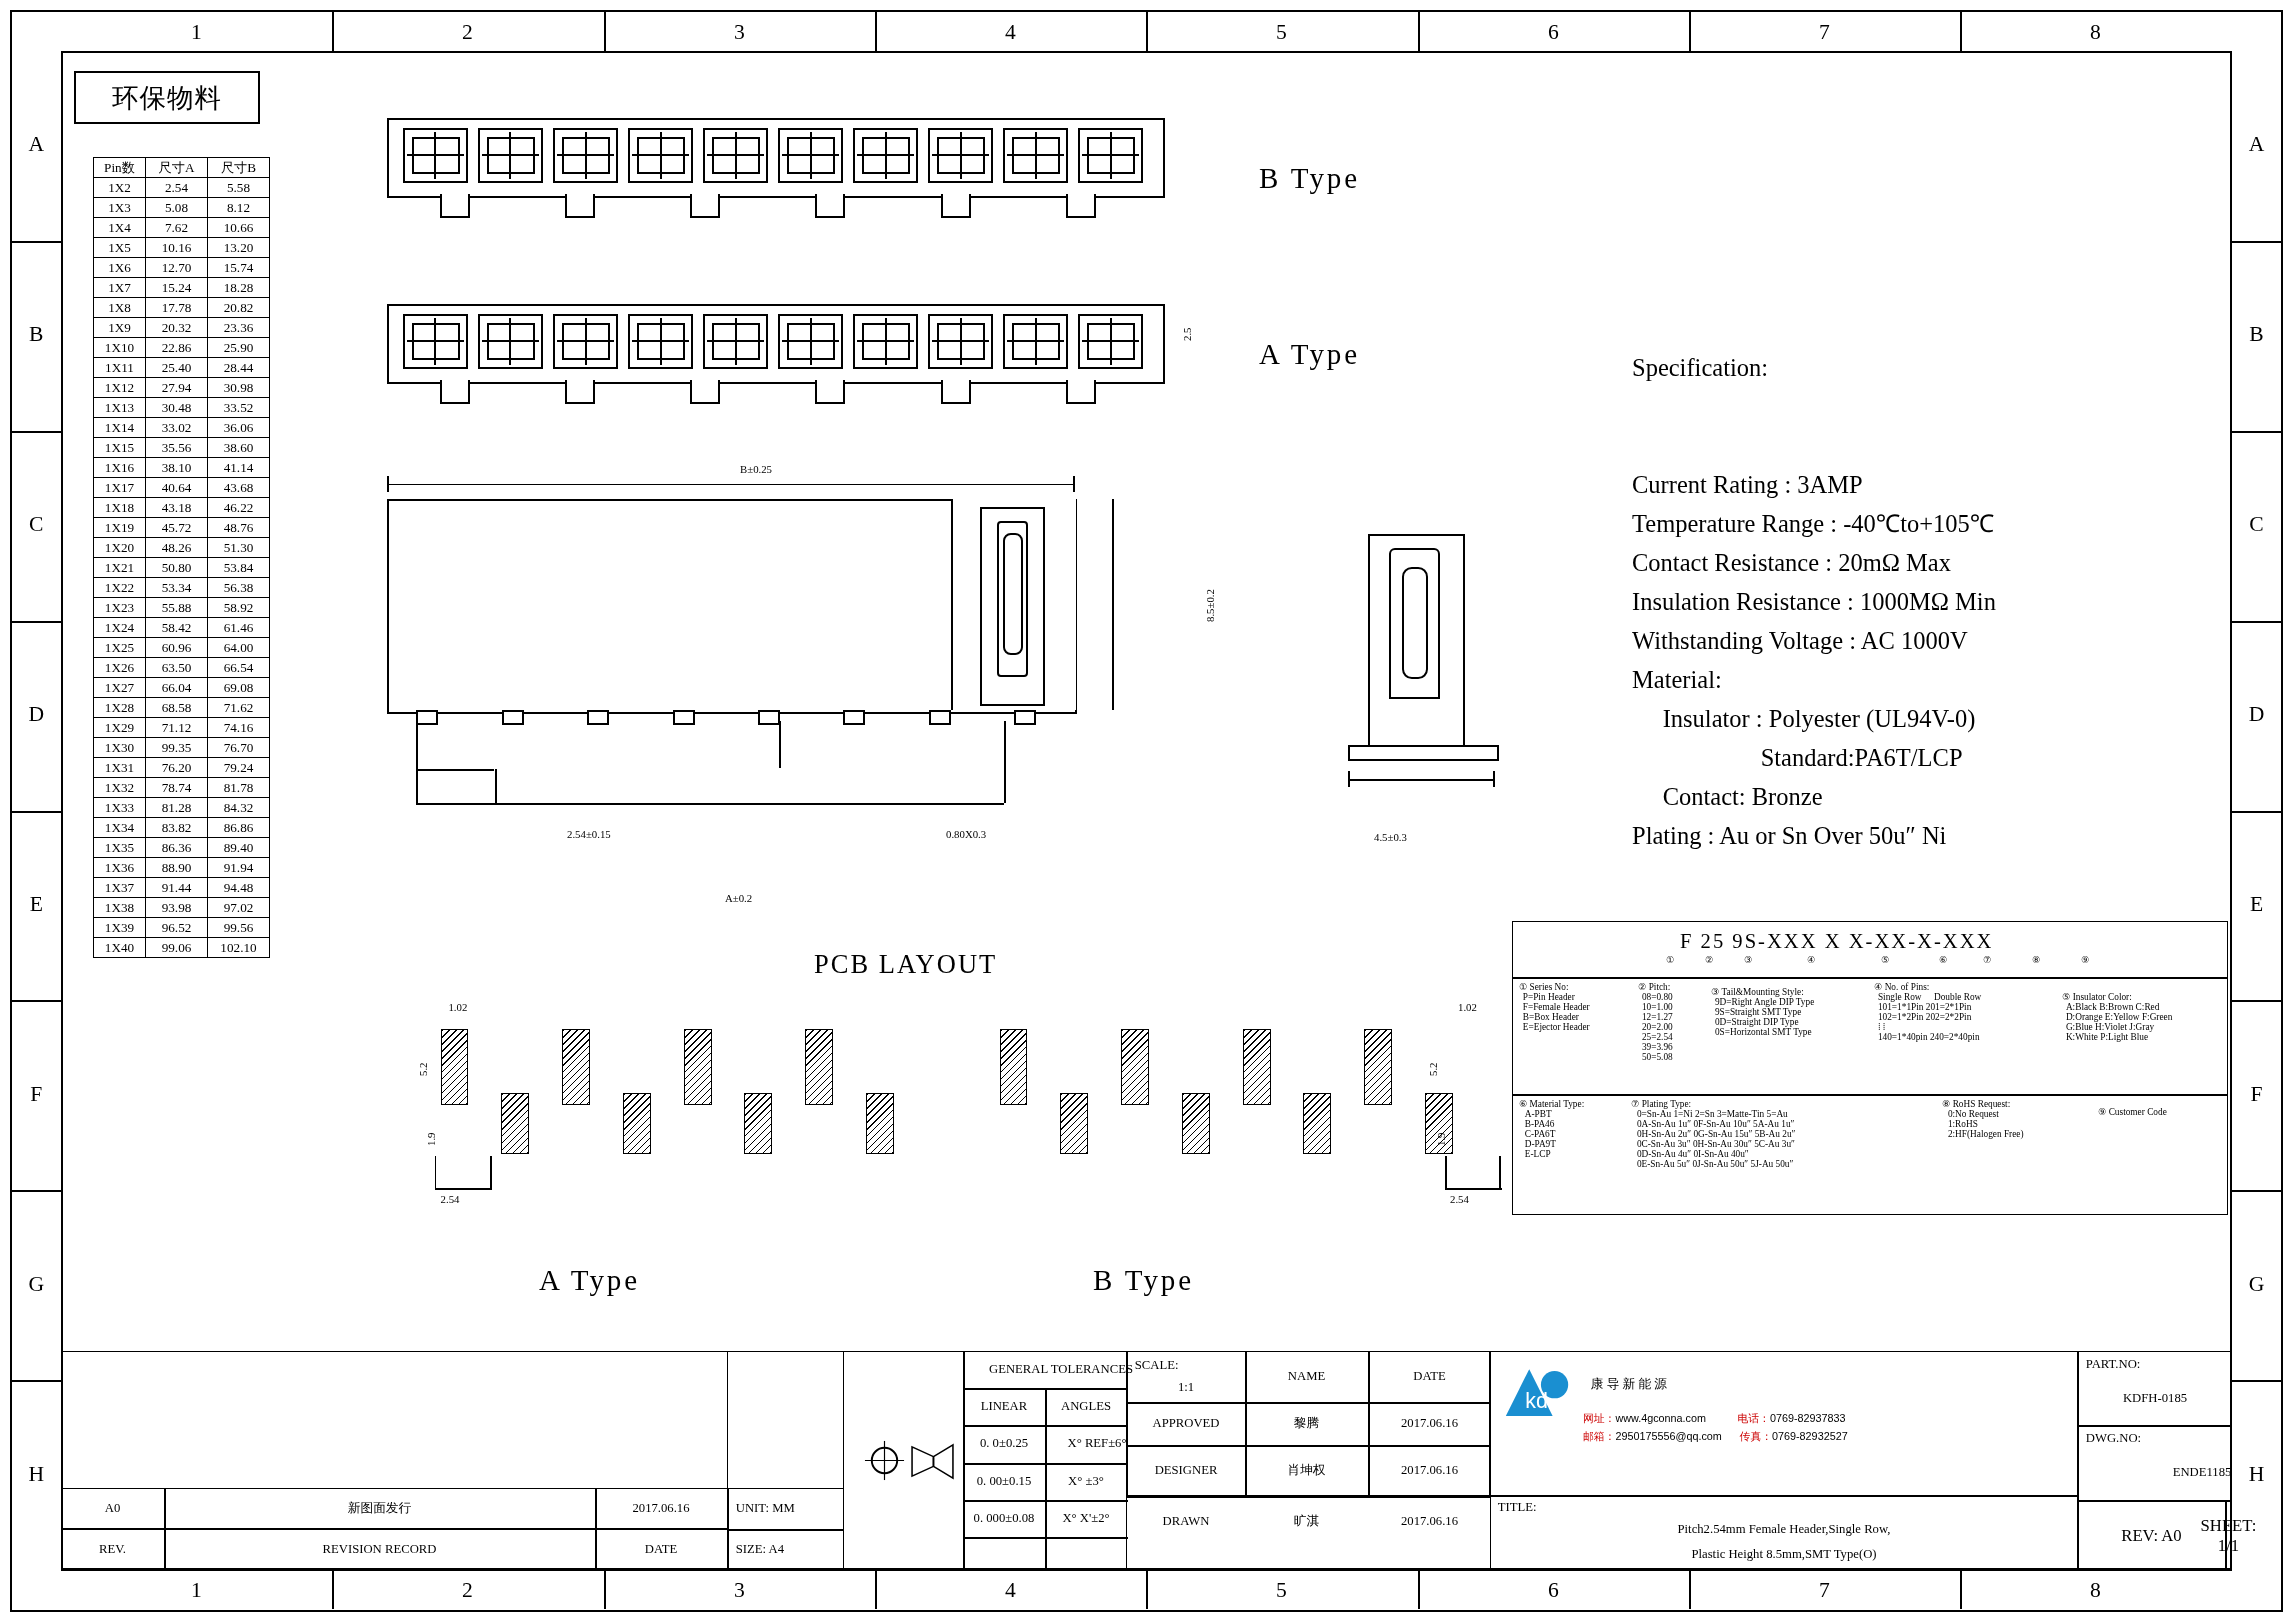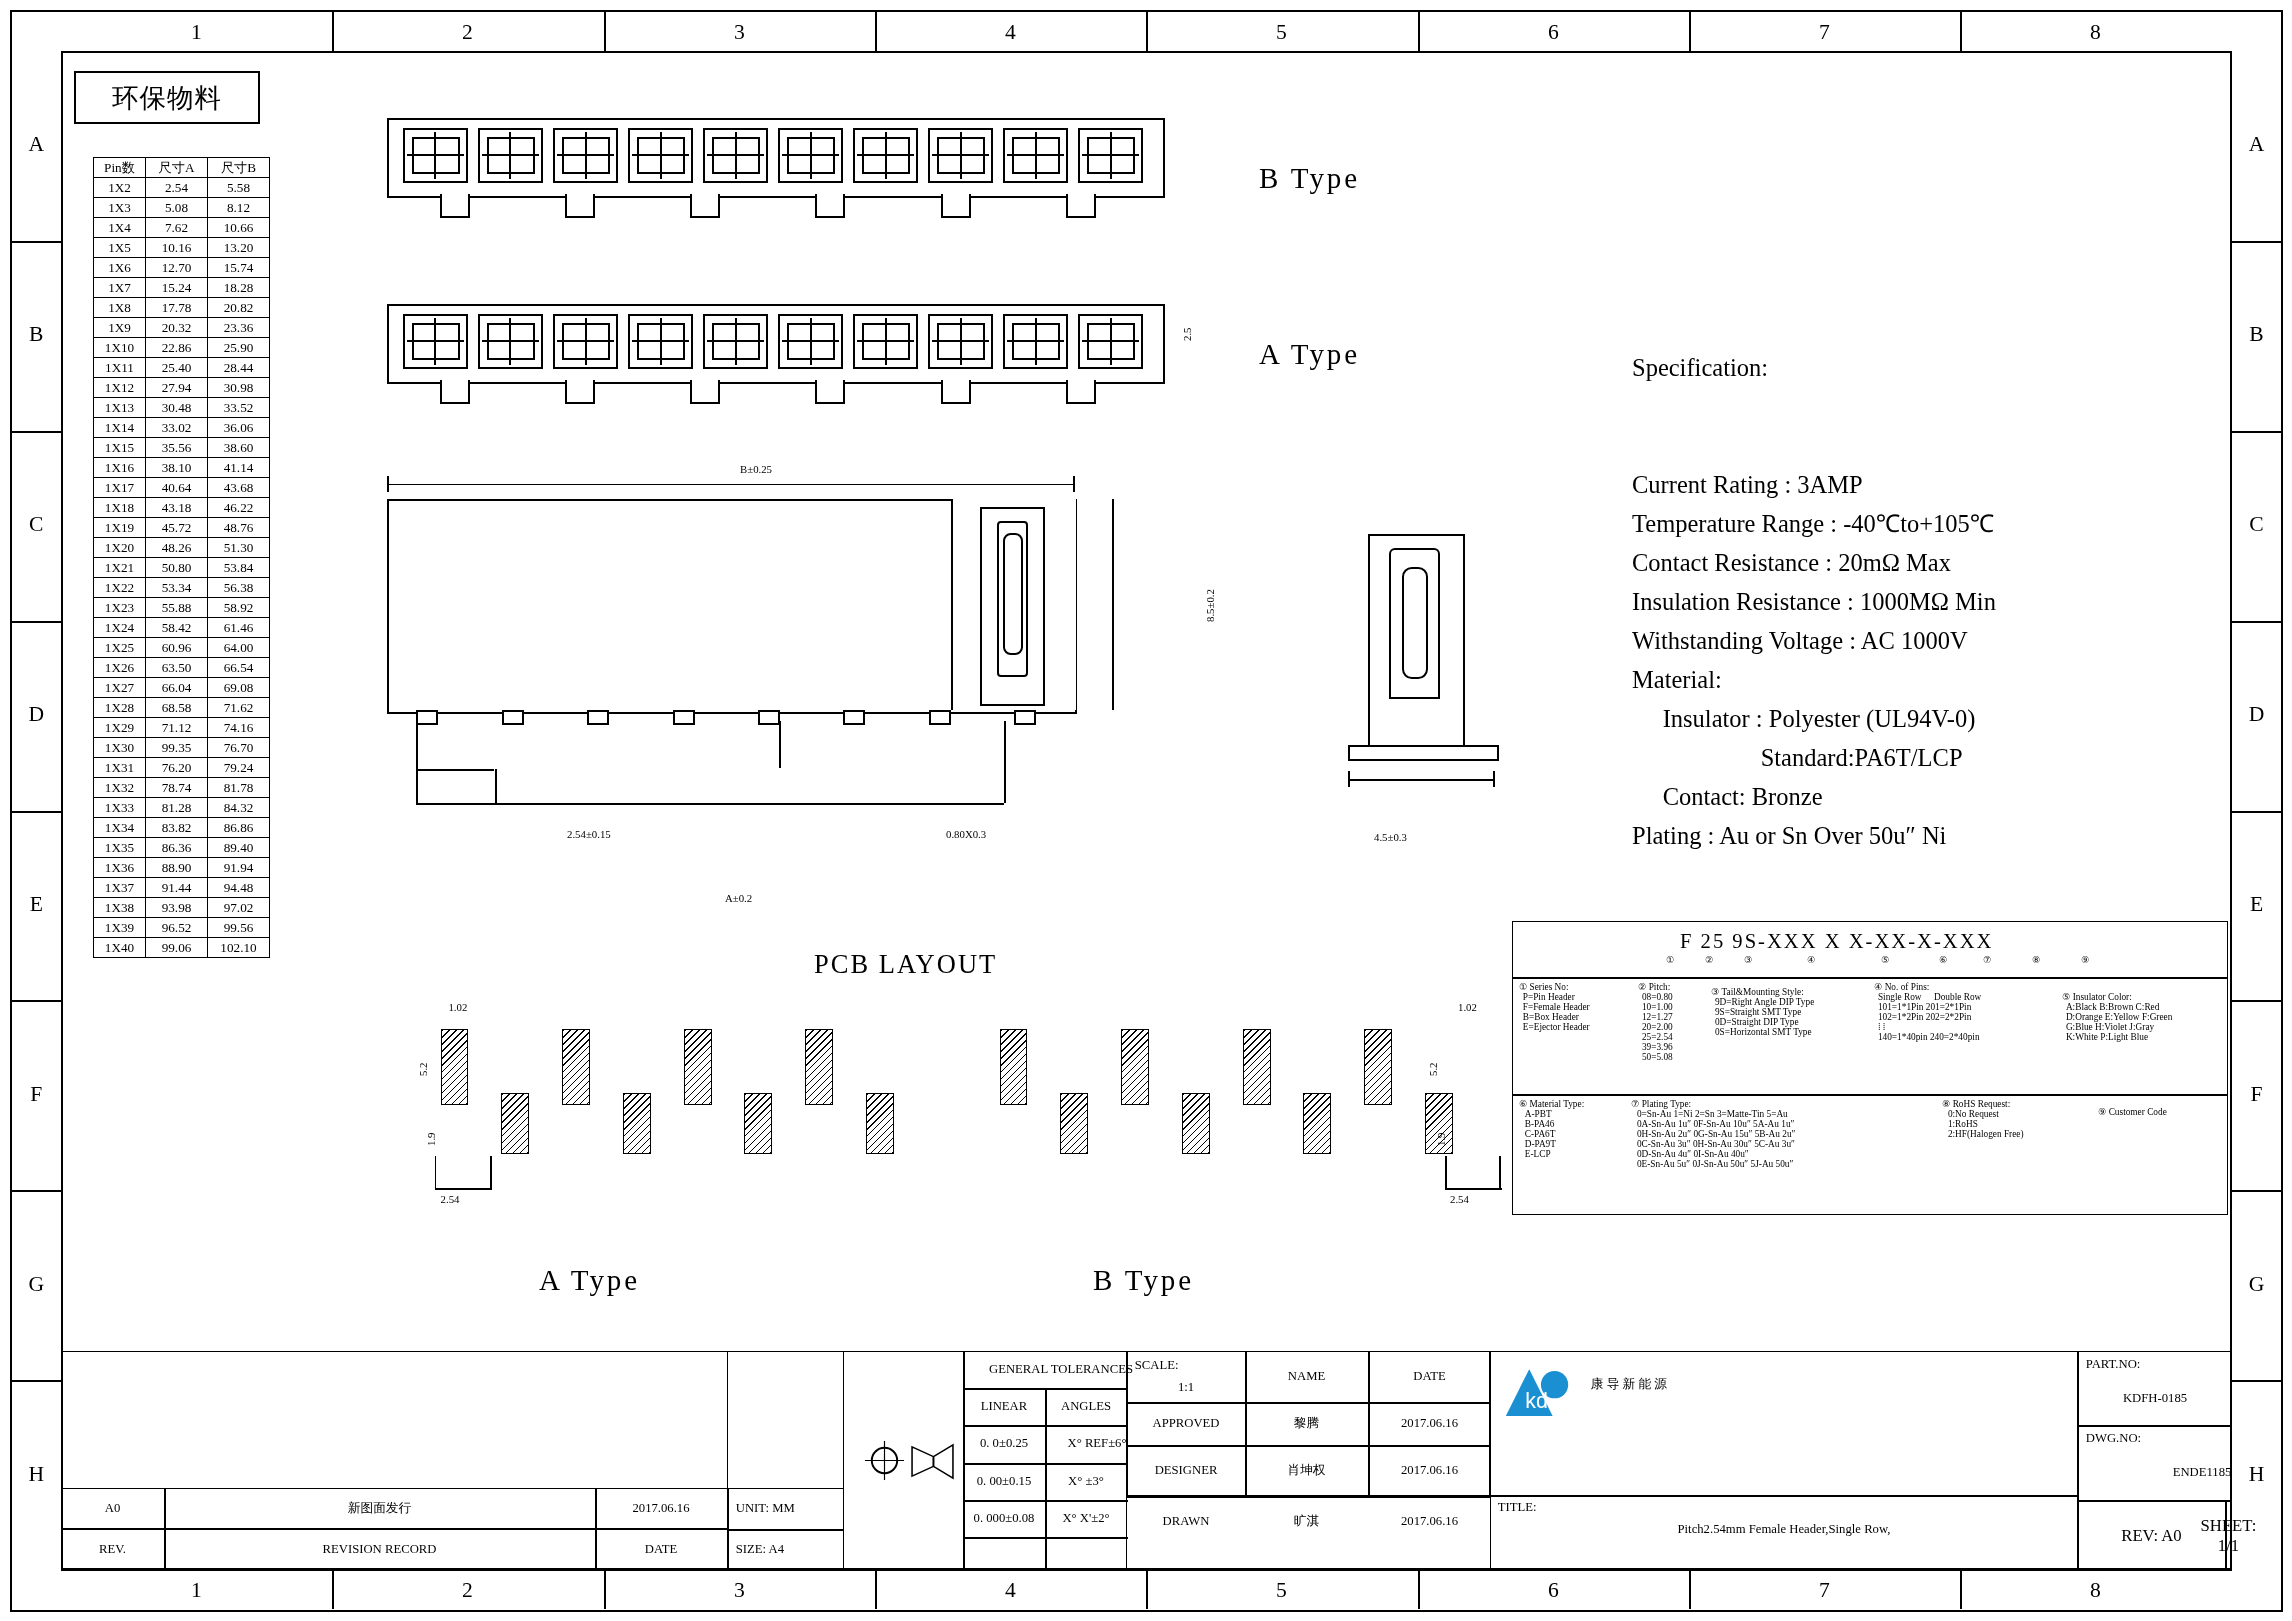--- a/index.html
+++ b/index.html
@@ -692,23 +692,32 @@
       <div class="ctext sm" style="left:1184px;top:145px;width:123px;height:51px;justify-content:center;">旷淇</div>
       <div class="ctext sm" style="left:1307px;top:145px;width:123px;height:51px;justify-content:center;">2017.06.16</div>
       <div class="abs" style="left:1429px;top:0px;width:588px;height:145px;border:1.6px solid #000;box-sizing:border-box;"></div>
       <div class="abs" style="left:1439px;top:13.7px;width:76px;height:57px;">
       <svg viewBox="0 0 78 58" width="76" height="57">
           <path d="M6 52 L30 4 L54 52 Z" fill="#1a8fd1"></path>
           <circle cx="56" cy="20" r="14" fill="#1a8fd1"></circle>
           <text x="26" y="44" font-size="22" fill="#fff" font-family="Liberation Sans">kd</text>
         </svg></div>
       <div class="ctext sm" style="left:1522px;top:5.9px;width:490px;height:55px;justify-content:flex-start;padding-left:7.8px;">康 导 新 能 源</div>
+      <div class="abs" style="left:1522px;top:59px;width:490px;height:39px;font-size:10.8px;font-family:'Liberation Sans',sans-serif;line-height:17.6px;">
+        <span style="color:#c00;">网址：</span><span>www.4gconna.com</span>
+        <span style="display:inline-block;width:25.5px;"></span>
+        <span style="color:#c00;">电话：</span><span>0769-82937833</span><br>
+        <span style="color:#c00;">邮箱：</span><span>2950175556@qq.com</span>
+        <span style="display:inline-block;width:11.8px;"></span>
+        <span style="color:#c00;">传真：</span><span>0769-82932527</span>
+      </div>
       <div class="abs" style="left:1429px;top:145px;width:588px;height:74px;border:1.6px solid #000;box-sizing:border-box;"></div>
       <div class="ctext sm" style="left:1429px;top:145px;width:118px;height:23.5px;justify-content:flex-start;padding-left:7.8px;">TITLE:</div>
       <div class="ctext sm" style="left:1429px;top:165px;width:588px;height:27.4px;justify-content:center;">Pitch2.54mm Female Header,Single Row,</div>
+      <div class="ctext sm" style="left:1429px;top:190px;width:588px;height:27.4px;justify-content:center;">Plastic Height 8.5mm,SMT Type(O)</div>
       <div class="abs" style="left:2017px;top:0px;width:154px;height:220px;border:1.6px solid #000;box-sizing:border-box;"></div>
       <div class="tb-line-h" style="left:2017px;top:74px;width:154px;"></div>
       <div class="tb-line-h" style="left:2017px;top:149px;width:154px;"></div>
       <div class="ctext sm" style="left:2017px;top:2px;width:154px;height:23.5px;justify-content:flex-start;padding-left:7.8px;">PART.NO:</div>
       <div class="ctext sm" style="left:2017px;top:25.5px;width:154px;height:43px;justify-content:center;">KDFH-0185</div>
       <div class="ctext sm" style="left:2017px;top:76px;width:154px;height:23.5px;justify-content:flex-start;padding-left:7.8px;">DWG.NO:</div>
       <div class="ctext sm" style="left:2017px;top:100px;width:154px;height:43px;justify-content:center;margin-left:47px;">ENDE1185</div>
       <div class="tb-line-v" style="left:2164px;top:149px;height:71px;"></div>
       <div class="ctext mid" style="left:2017px;top:149px;width:147px;height:71px;justify-content:center;">REV:  A0</div>
       <div class="ctext mid" style="left:2164px;top:149px;width:6.9px;height:71px;justify-content:center;">SHEET:  1/1</div>

